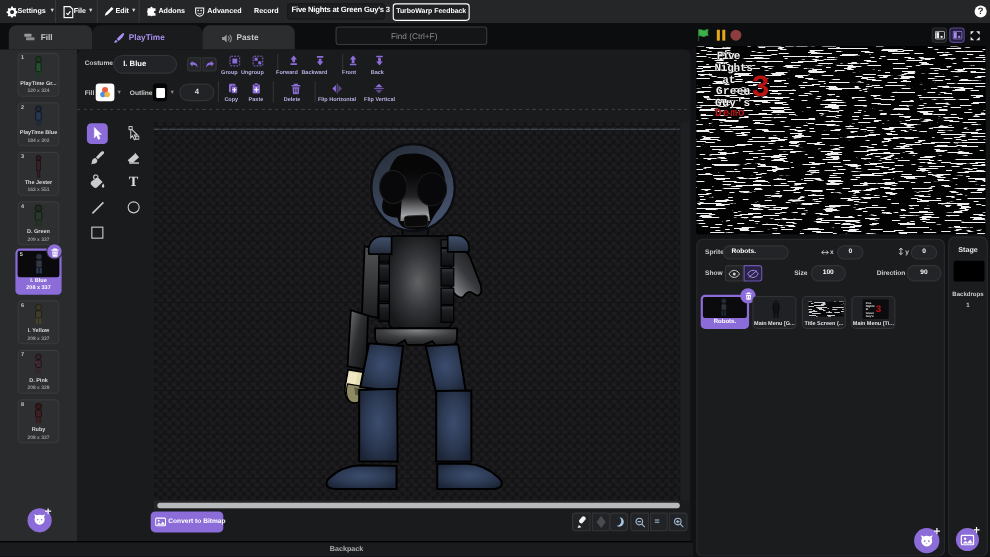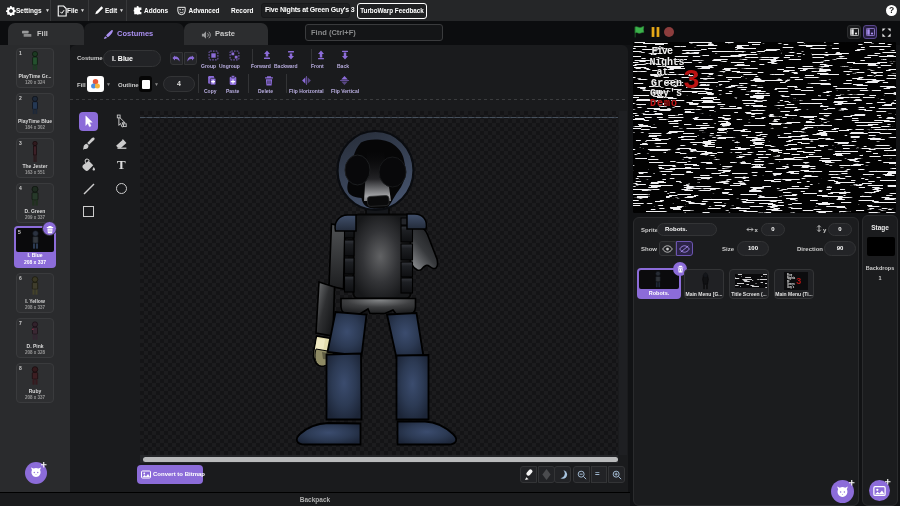--- a/index.html
+++ b/index.html
@@ -73,30 +73,30 @@
     <svg class="abs" style="left:22px;top:9px" width="11" height="9" viewBox="0 0 20 16">
         <rect x="0" y="1" width="12" height="5" rx="1" fill="#9a9b9c"></rect>
         <rect x="3" y="7" width="14" height="5" rx="1" fill="#8a8b8c"></rect>
       </svg>
     <span class="abs lbl" style="left:37px;top:8px;font-size:7.5px;color:#c8c8c8;">Fill</span>
 
     <div class="abs" style="left:84px;top:2px;width:100px;height:22px;background:#1a1b1d;border-radius:7px 7px 0 0;"></div>
     <svg class="abs" style="left:103px;top:8px" width="11" height="11" viewBox="0 0 24 24">
         <path fill="#a98ff0" d="M18.5 2.5c1.5-1 3.5.5 3 2.2-.8 2.6-3.4 6.6-7.5 10.3-1.2 1.1-2.6 2.1-3.8 2.9l-3.4-3.6c.9-1.2 2-2.5 3.2-3.7C13.2 7.2 16.4 4 18.5 2.5zM6 16.2l2.7 2.8c-1.4 1.6-3.8 2.4-6.2 2.5-.6 0-.9-.6-.5-1 .9-1 1-2.2 1.6-3.3.5-.8 1.4-1.2 2.4-1z"></path>
       </svg>
-    <span class="abs lbl" style="left:117px;top:8px;font-size:7.5px;color:#a98ff0;">Costumes</span>
+    <span class="abs lbl" style="left:117px;top:8px;font-size:7.5px;color:#a98ff0;">PlayTime</span>
 
     <div class="abs" style="left:184px;top:2px;width:84px;height:22px;background:#2c2d2f;border-radius:7px 7px 0 0;"></div>
     <svg class="abs" style="left:201px;top:9px" width="11" height="10" viewBox="0 0 24 20">
         <path fill="#9a9b9c" d="M2 7h4l5-5v16l-5-5H2z"></path>
         <path fill="none" stroke="#9a9b9c" stroke-width="2" d="M14 6a5 5 0 0 1 0 8M17 3a9 9 0 0 1 0 14"></path>
       </svg>
     <span class="abs lbl" style="left:215px;top:8px;font-size:7.5px;color:#c8c8c8;">Paste</span>
 
-    <div class="abs" style="left:305px;top:3px;width:138px;height:17px;background:#141517;border:1px solid #3a3b3d;border-radius:3px;color:#8a8b8c;font-size:7.5px;font-weight:bold;line-height:15px;padding-left:5px;">Find (Ctrl+F)</div>
+    <div class="abs" style="left:305px;top:3px;width:138px;height:17px;background:#141517;border:1px solid #3a3b3d;border-radius:3px;color:#8a8b8c;font-size:7.5px;font-weight:normal;line-height:15px;padding-left:5px;text-align:center;">Find (Ctrl+F)</div>
 
     <svg class="abs" style="left:633px;top:4px" width="13" height="14" viewBox="0 0 24 24">
         <path fill="#3cb14b" stroke="#2d8f39" stroke-width="1" d="M4 2v20M4 3c4-2.5 7 2.5 11 .5 2-1 3-1.5 5-1.5-1 3.5-1 7 0 10.5-2 0-4 .5-6 1.5-4 2-6-3-10-.5z"></path>
       </svg>
     <svg class="abs" style="left:650px;top:5px" width="11" height="12" viewBox="0 0 20 20">
         <rect x="3" y="1" width="5" height="18" fill="#e6a817"></rect>
         <rect x="12" y="1" width="5" height="18" fill="#e6a817"></rect>
       </svg>
     <div class="abs" style="left:664px;top:6px;width:10px;height:10px;border-radius:50%;background:#8c3d3d;"></div>
 

